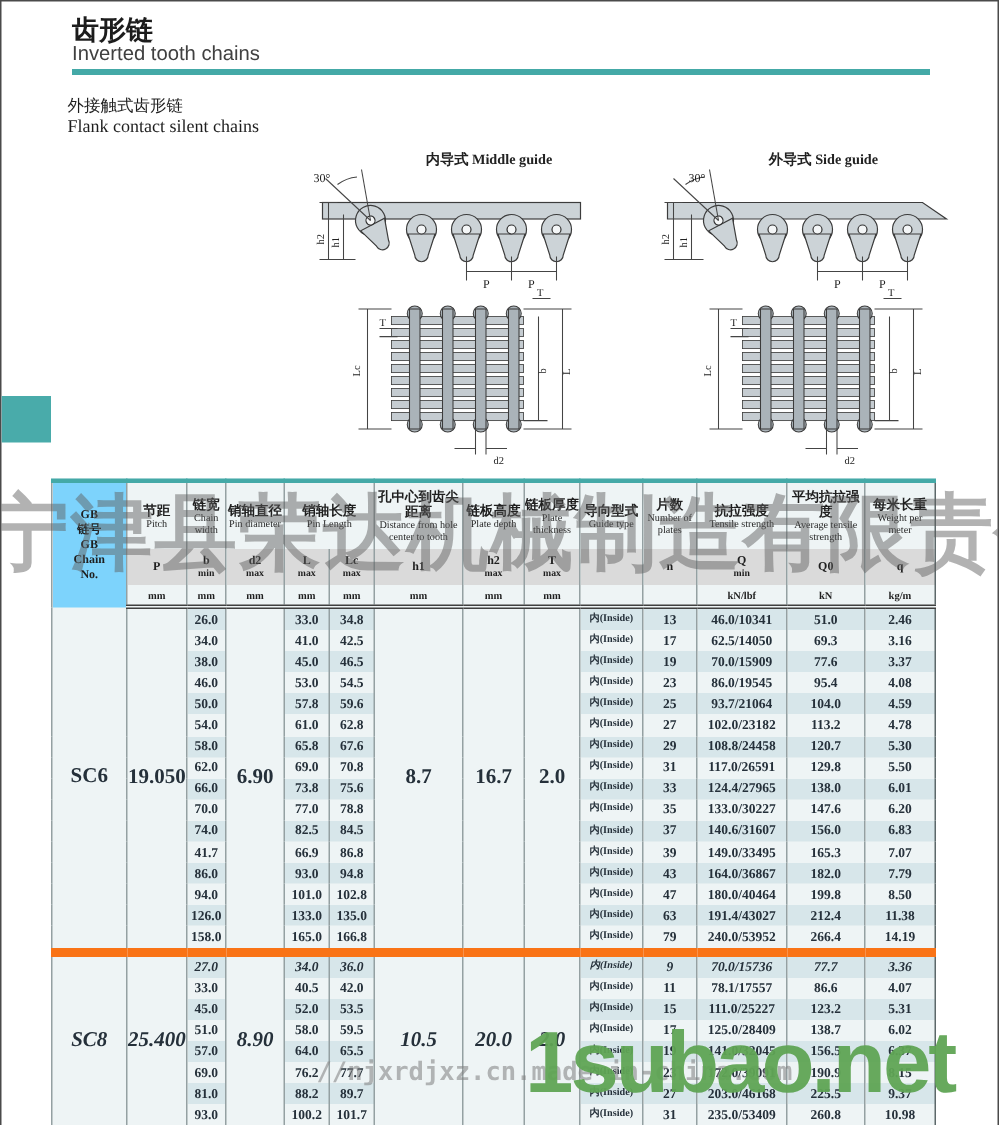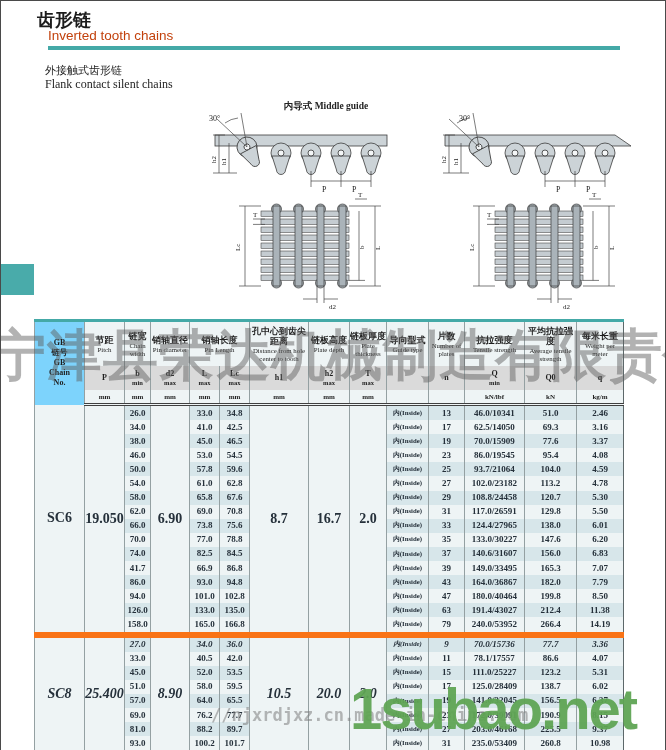--- a/index.html
+++ b/index.html
@@ -1,22 +1,22 @@
 <!DOCTYPE html>
 <html><head>
 <meta charset="utf-8">
 <style>
   html,body{margin:0;padding:0;background:#fff;}
   .page{position:relative;width:666px;height:750px;background:#ffffff;overflow:hidden;
         border:1px solid #4a4a4a;border-bottom:none;box-sizing:border-box;
         font-family:"Liberation Serif","DejaVu Serif",serif;color:#222;}
-  .title-zh{position:absolute;left:36px;top:7px;font-size:18px;font-weight:700;
+  .title-zh{position:absolute;left:47px;top:7px;font-size:18px;font-weight:700;
             font-family:"Liberation Sans","DejaVu Sans",sans-serif;color:#1c1c1c;}
   .title-en{position:absolute;left:47px;top:27px;font-size:13.5px;
-            font-family:"Liberation Sans","DejaVu Sans",sans-serif;color:#c2410c;}
+            font-family:"Liberation Sans","DejaVu Sans",sans-serif;color:#404040;}
   .rule{position:absolute;left:47px;top:45px;width:572px;height:4px;background:#44a9a7;}
   .sub-zh{position:absolute;left:44px;top:62px;font-size:11px;color:#1e1e1e;}
   .sub-en{position:absolute;left:44px;top:76px;font-size:12px;color:#1e1e1e;}
   .cap{position:absolute;width:180px;text-align:center;font-size:9.5px;font-weight:700;color:#222;}
   .diag{position:absolute;}
   .teal-block{position:absolute;left:0;top:263px;width:33px;height:31px;background:#49abaa;}
 
   
   .tbl-wrap{position:absolute;left:33px;top:318px;z-index:1;}
   table.spec{border-collapse:collapse;table-layout:fixed;width:589px;background:#eef4f5;
@@ -60,20 +60,21 @@
 
 <div class="page">
 
   <div class="title-zh">齿形链</div>
   <div class="title-en">Inverted tooth chains</div>
   <div class="rule"></div>
   <div class="sub-zh">外接触式齿形链</div>
   <div class="sub-en">Flank contact silent chains</div>
 
   <div class="cap" style="left:235px;top:99px;">内导式 Middle guide</div>
+  <div class="cap" style="left:458px;top:99px;">外导式 Side guide</div>
 
   <svg class="diag" style="left:206px;top:110px;" width="192" height="200" viewBox="0 0 192 200">
     <rect class="part" x="8" y="24" width="172" height="11"></rect>
 
     <g transform="translate(40,36) rotate(-28)">
       <circle class="part" r="10"></circle>
       <path class="part" d="M -9 3 L -4.5 17 A 4.5 4.5 0 0 0 4.5 17 L 9 3 Z"></path>
       <circle class="hole" r="3"></circle>
     </g>
     <line class="dimline" x1="40" y1="36" x2="10" y2="8"></line>

